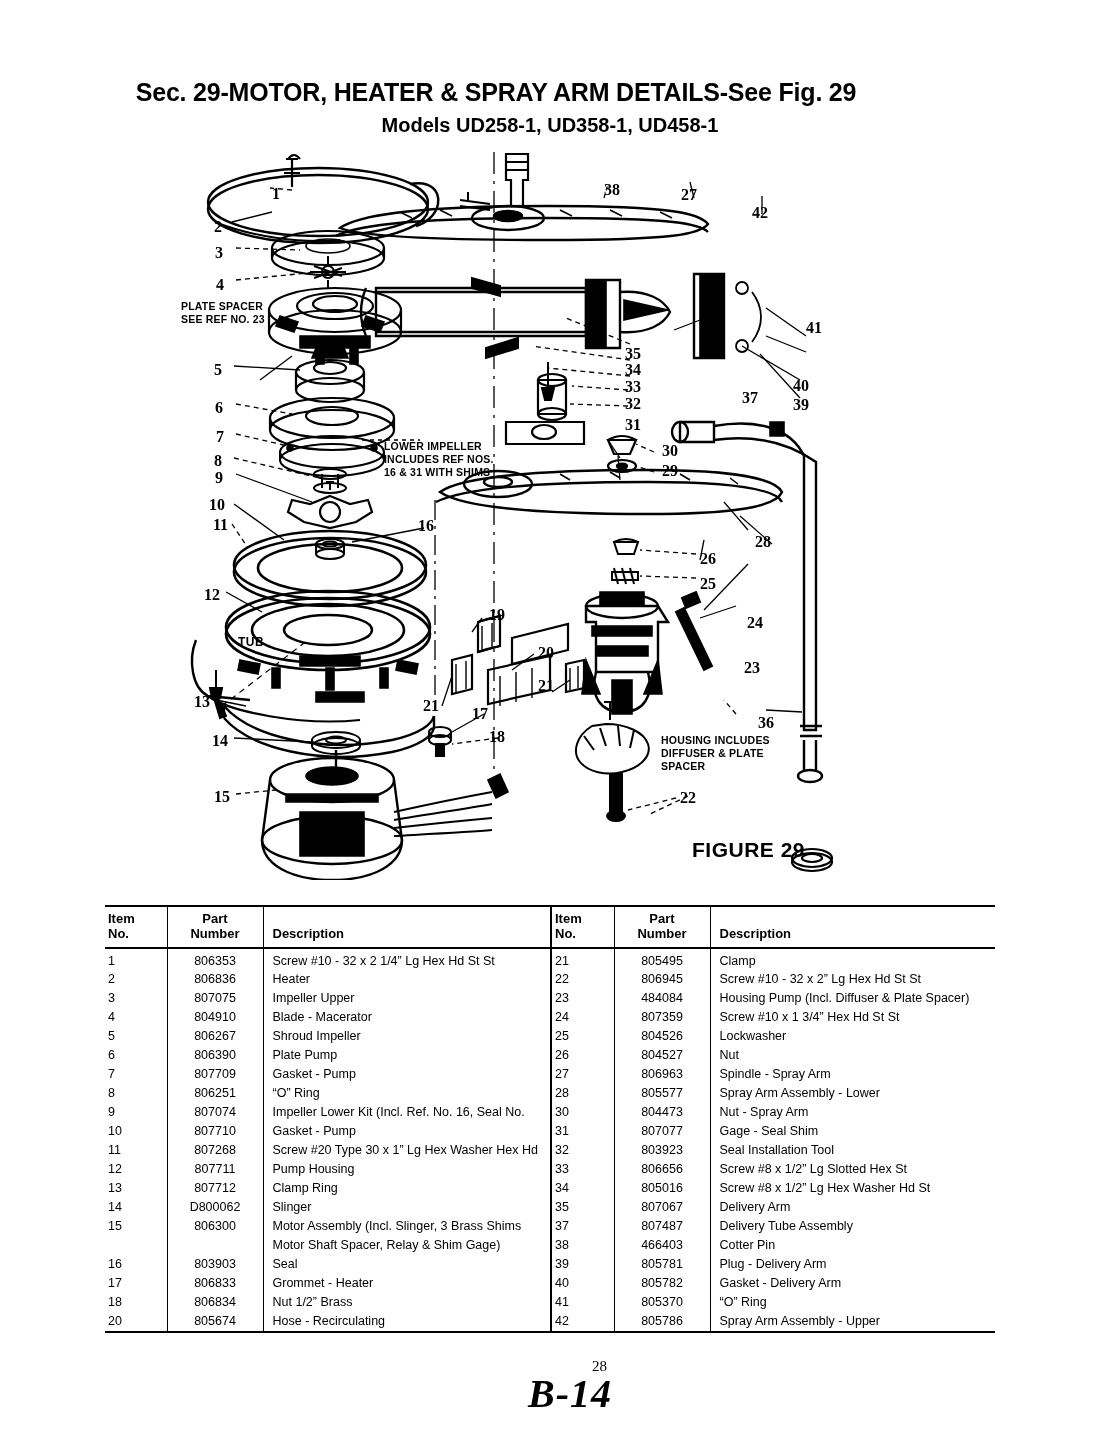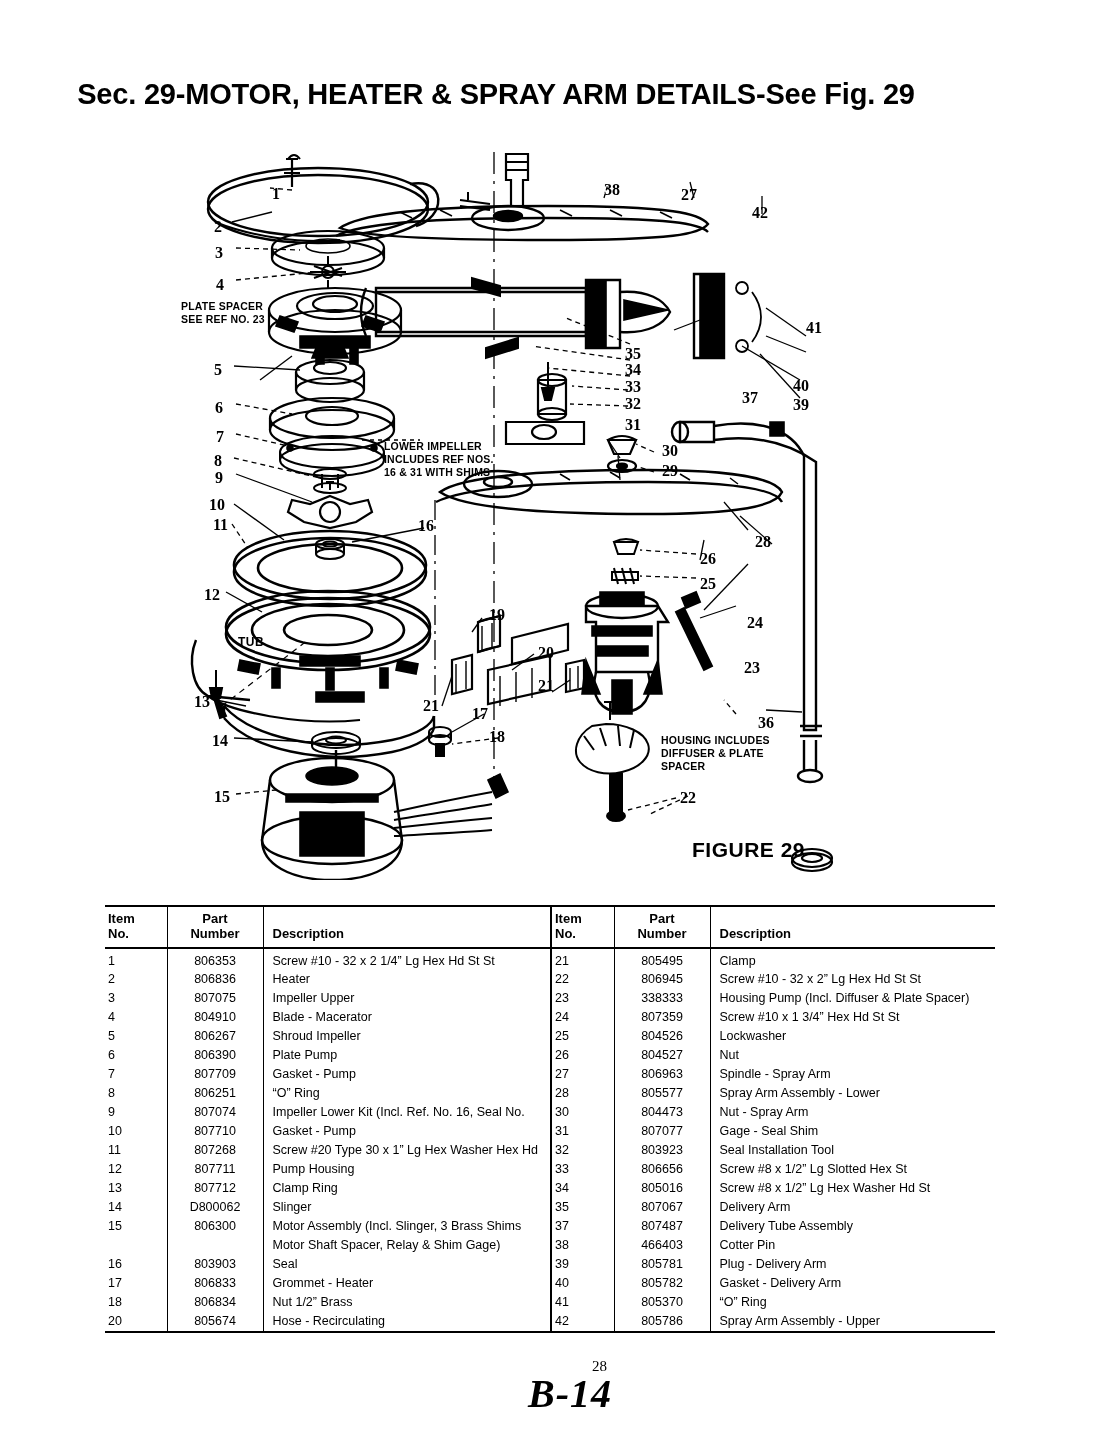--- a/index.html
+++ b/index.html
@@ -13,21 +13,21 @@
     font-family: "Liberation Sans", sans-serif;
     color: #000;
     overflow: hidden;
   }
   .page { position: relative; width: 1100px; height: 1440px; }
 
   
   .title-main {
     position: absolute; top: 78px; left: 0; width: 992px;
     text-align: center;
-    font-size: 29px; font-weight: bold;
+    font-size: 25px; font-weight: bold;
     letter-spacing: -0.2px;
   }
   .title-sub {
     position: absolute; top: 114px; left: 0; width: 1100px;
     text-align: center;
     font-size: 20px; font-weight: bold;
   }
 
   
   .diagram { position: absolute; top: 140px; left: 0; width: 1100px; height: 740px; }
@@ -102,20 +102,21 @@
     font-style: italic; font-weight: bold;
     letter-spacing: 1px;
   }
 </style>
 </head>
 <body>
 
 <div class="page">
 
   <div class="title-main">Sec. 29-MOTOR, HEATER &amp; SPRAY ARM DETAILS-See Fig. 29</div>
+  <div class="title-sub">Models UD258-1, UD358-1, UD458-1</div>
 
   <div class="diagram">
     <svg width="1100" height="740" viewBox="0 0 1100 740">
       <g fill="none" stroke="#000" stroke-width="1.6">
 
         <path d="M494 12 L494 640" stroke-width="1.3" stroke-dasharray="22 7 3 7"></path>
         <path d="M435 360 L435 560" stroke-width="1.3" stroke-dasharray="20 6 3 6"></path>
 
         <ellipse cx="318" cy="62" rx="110" ry="34" stroke-width="2.4"></ellipse>
         <ellipse cx="318" cy="69" rx="110" ry="34" stroke-width="2.4"></ellipse>
@@ -653,21 +654,21 @@
               <td class="c-part">805495</td>
               <td class="c-desc">Clamp</td>
             </tr>
             <tr>
               <td class="c-item">22</td>
               <td class="c-part">806945</td>
               <td class="c-desc">Screw #10 - 32 x 2” Lg Hex Hd St St</td>
             </tr>
             <tr>
               <td class="c-item">23</td>
-              <td class="c-part">338333</td>
+              <td class="c-part">484084</td>
               <td class="c-desc">Housing Pump (Incl. Diffuser &amp; Plate Spacer)</td>
             </tr>
             <tr>
               <td class="c-item">24</td>
               <td class="c-part">807359</td>
               <td class="c-desc">Screw #10 x 1 3/4” Hex Hd St St</td>
             </tr>
             <tr>
               <td class="c-item">25</td>
               <td class="c-part">804526</td>

